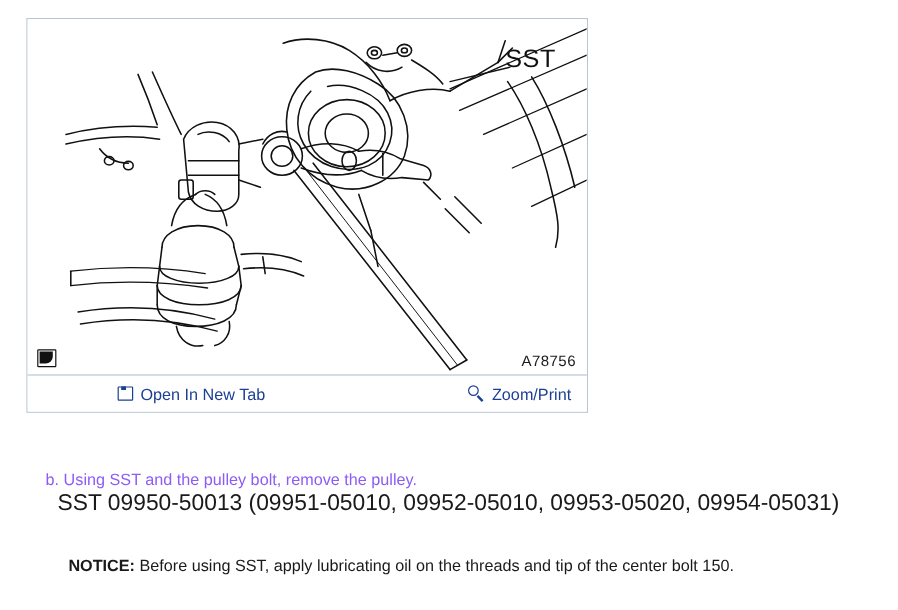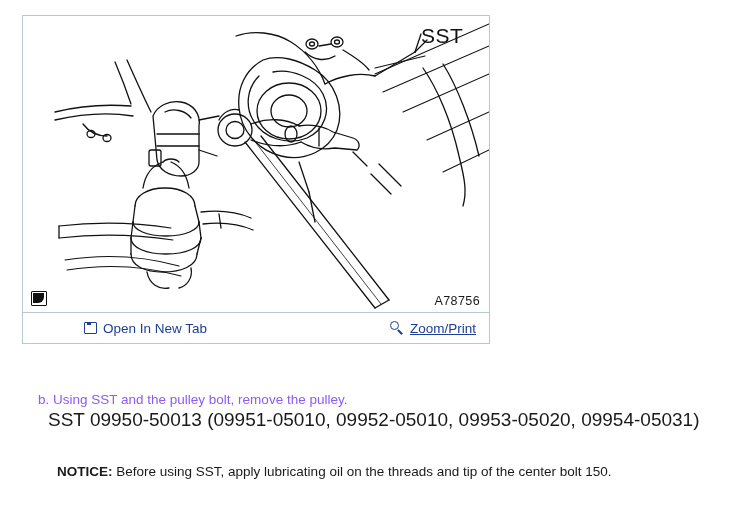--- a/index.html
+++ b/index.html
@@ -43,21 +43,21 @@
 
   .figure-svg {
     position: absolute;
     left: 0;
     top: 0;
   }
 
   .sst-label {
     position: absolute;
     left: 398px;
-    top: 8px;
+    top: 22px;
     font-size: 21px;
     letter-spacing: 0.5px;
     color: #111111;
     font-family: "Liberation Sans", sans-serif;
   }
 
   .figure-code {
     position: absolute;
     right: 9px;
     bottom: 4px;
@@ -104,22 +104,22 @@
   .toolbar-btn {
     display: flex;
     align-items: center;
     gap: 6px;
     cursor: pointer;
     font-size: 13.5px;
     color: #1c3f94;
     user-select: none;
   }
 
-  .toolbar-btn.left { margin-left: 13px; padding-left: 48px; }
-  .toolbar-btn.right { margin-left: auto; margin-right: 13px; text-decoration: underline; }
+  .toolbar-btn.left { margin-left: 27px; padding-left: 48px; }
+  .toolbar-btn.right { margin-left: auto; margin-right: 13px; }
 
   .new-tab-icon {
     position: relative;
     width: 13px;
     height: 12px;
     border: 1.5px solid #1c3f94;
     border-radius: 1px;
     box-sizing: border-box;
   }
   .new-tab-icon::after {

